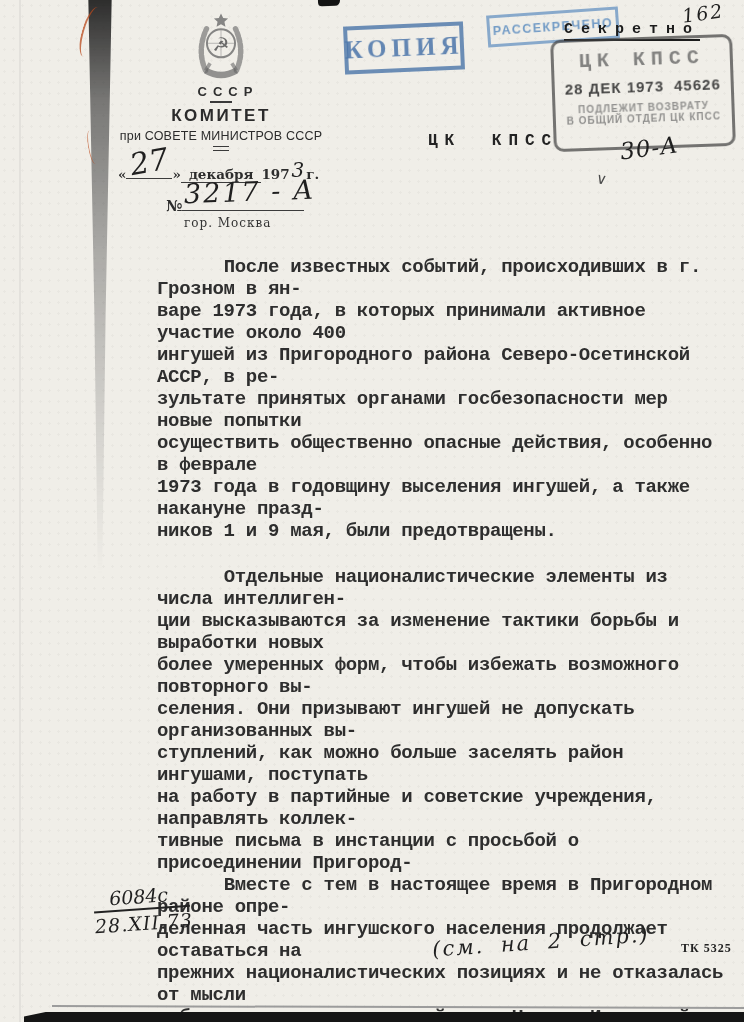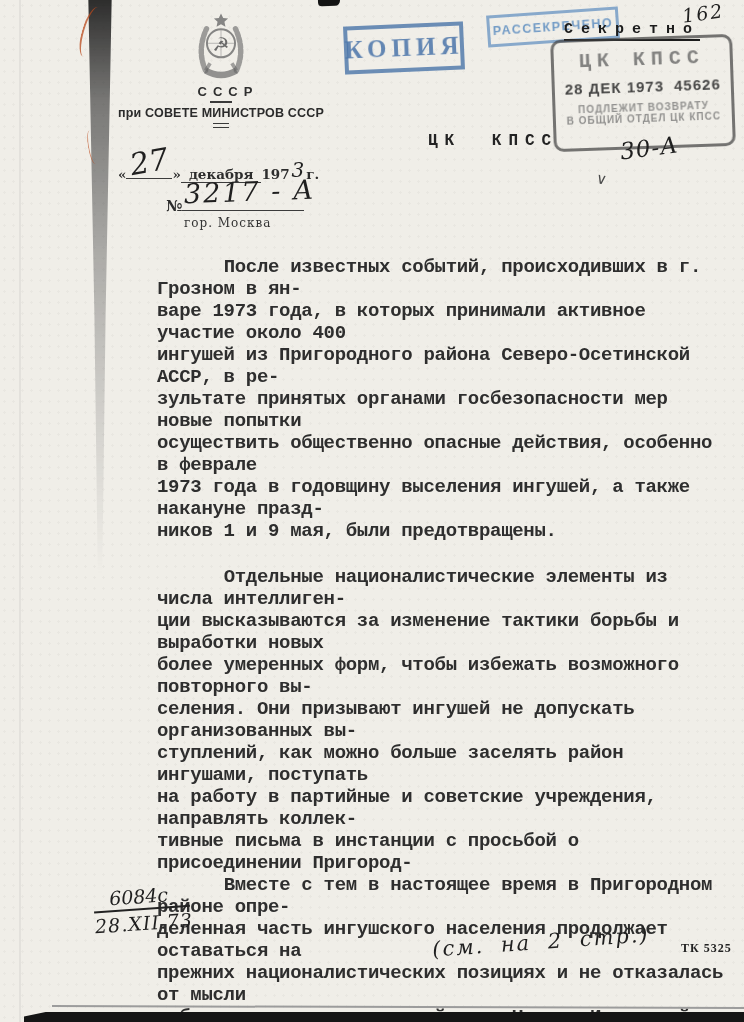--- a/index.html
+++ b/index.html
@@ -35,21 +35,21 @@
   .page-num{position:absolute;left:682px;top:2px;font-size:19px;transform:rotate(-8deg);letter-spacing:2px;}
   .res-mark{position:absolute;left:620px;top:135px;font-size:23px;transform:rotate(-7deg);letter-spacing:1px;}
   .checkmark{position:absolute;left:596px;top:170px;font-size:15px;color:#4a4a4a;transform:rotate(10deg);font-family:"DejaVu Sans",sans-serif;}
   
   .letterhead{position:absolute;left:111px;top:10px;width:220px;text-align:center;}
   .emblem{display:block;margin:0 auto 2px auto;filter:blur(.4px);}
   .cccp{font-weight:bold;font-size:13px;letter-spacing:6px;padding-left:14px;color:#2f2f2f;text-align:center;}
   .cccp-rule{width:22px;height:0;border-top:2px solid #3a3a3a;margin:2px auto 3px auto;}
   .komitet{font-weight:bold;font-size:17px;letter-spacing:2.5px;color:#2b2b2b;}
   .org2{font-weight:bold;font-size:13px;margin-top:3px;letter-spacing:.2px;color:#2b2b2b;}
-  .org3{font-weight:bold;font-size:12.5px;margin-top:3px;letter-spacing:.2px;color:#2b2b2b;}
+  .org3{font-weight:normal;font-size:12.5px;margin-top:3px;letter-spacing:.2px;color:#2b2b2b;}
   .org-mark{width:16px;height:3px;border-top:1.5px solid #3a3a3a;border-bottom:1.5px solid #3a3a3a;margin:3px auto 0 auto;}
   .date-line{position:absolute;left:118px;top:160px;font-family:"DejaVu Serif",serif;font-size:13.5px;font-weight:bold;white-space:nowrap;color:#2d2d2d;}
   .blank{display:inline-block;border-bottom:1.5px solid #3c3c3c;}
   .blank-day{width:46px;text-align:center;position:relative;height:18px;}
   .hw-day{position:absolute;left:4px;top:-16px;font-size:30px;transform:rotate(-10deg);font-weight:normal;}
   .blank-month{padding:0 8px 0 8px;}
   .date-tail{margin-left:0;}
   .hw-year{font-size:20px;font-weight:normal;position:relative;top:-2px;margin:0 2px;}
   .num-line{position:absolute;left:166px;top:184px;font-family:"DejaVu Serif",serif;font-size:15px;font-weight:bold;white-space:nowrap;color:#2d2d2d;}
   .blank-num{width:122px;height:26px;position:relative;}
@@ -100,20 +100,21 @@
       <path d="M15,66 Q5,44 16,20" fill="none" stroke="#6f6f6f" stroke-width="6" stroke-linecap="round" stroke-dasharray="4 2.5" opacity=".65"></path>
       <path d="M49,66 Q59,44 48,20" fill="none" stroke="#6f6f6f" stroke-width="6" stroke-linecap="round" stroke-dasharray="4 2.5" opacity=".65"></path>
       <circle cx="32" cy="36" r="15.5" fill="none" stroke="#6a6a6a" stroke-width="2.2" opacity=".8"></circle>
       <path d="M17,36 H47 M32,20.5 V51.5" stroke="#8a8a8a" stroke-width="1" opacity=".6"></path>
       <text x="32" y="44" text-anchor="middle" font-size="21" fill="#5d5d5d" opacity=".9" font-family="DejaVu Sans, sans-serif">☭</text>
       <path d="M15,66 Q32,76 49,66" fill="none" stroke="#6a6a6a" stroke-width="7" opacity=".7"></path>
       <path d="M20,58 l-5,8 M44,58 l5,8" stroke="#6a6a6a" stroke-width="4" opacity=".6"></path>
     </svg>
     <div class="cccp">СССР</div>
     <div class="cccp-rule"></div>
+    <div class="komitet">КОМИТЕТ</div>
     <div class="org3">при СОВЕТЕ МИНИСТРОВ СССР</div>
     <div class="org-mark"></div>
   </div>
 
   <div class="date-line"><span>«</span><span class="blank blank-day"><span class="hw hw-day">27</span></span><span>»</span><span class="blank blank-month">декабря</span><span class="date-tail">197</span><span class="hw hw-year">3</span><span>г.</span></div>
 
   <div class="num-line"><span>№</span><span class="blank blank-num"><span class="hw hw-num">3217 - А</span></span></div>
 
   <div class="city">гор. Москва</div>
 

